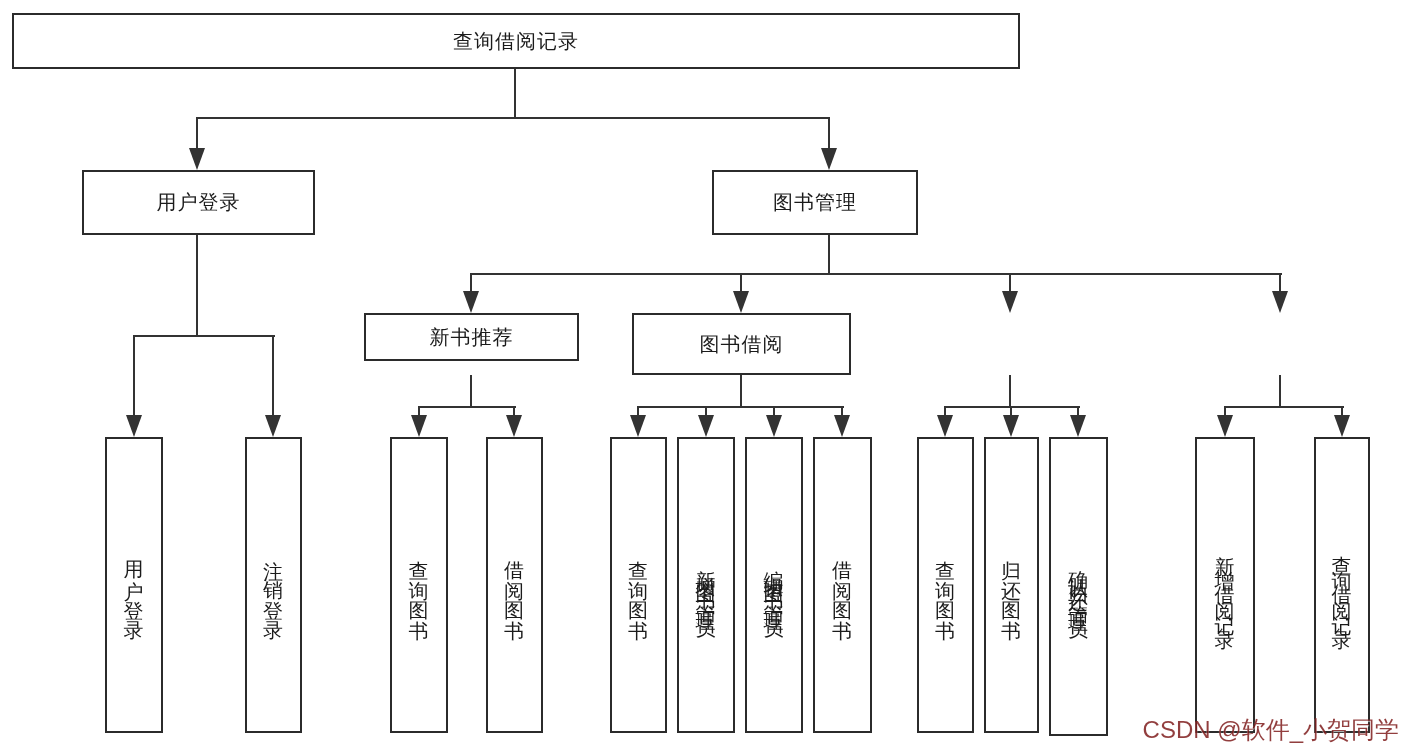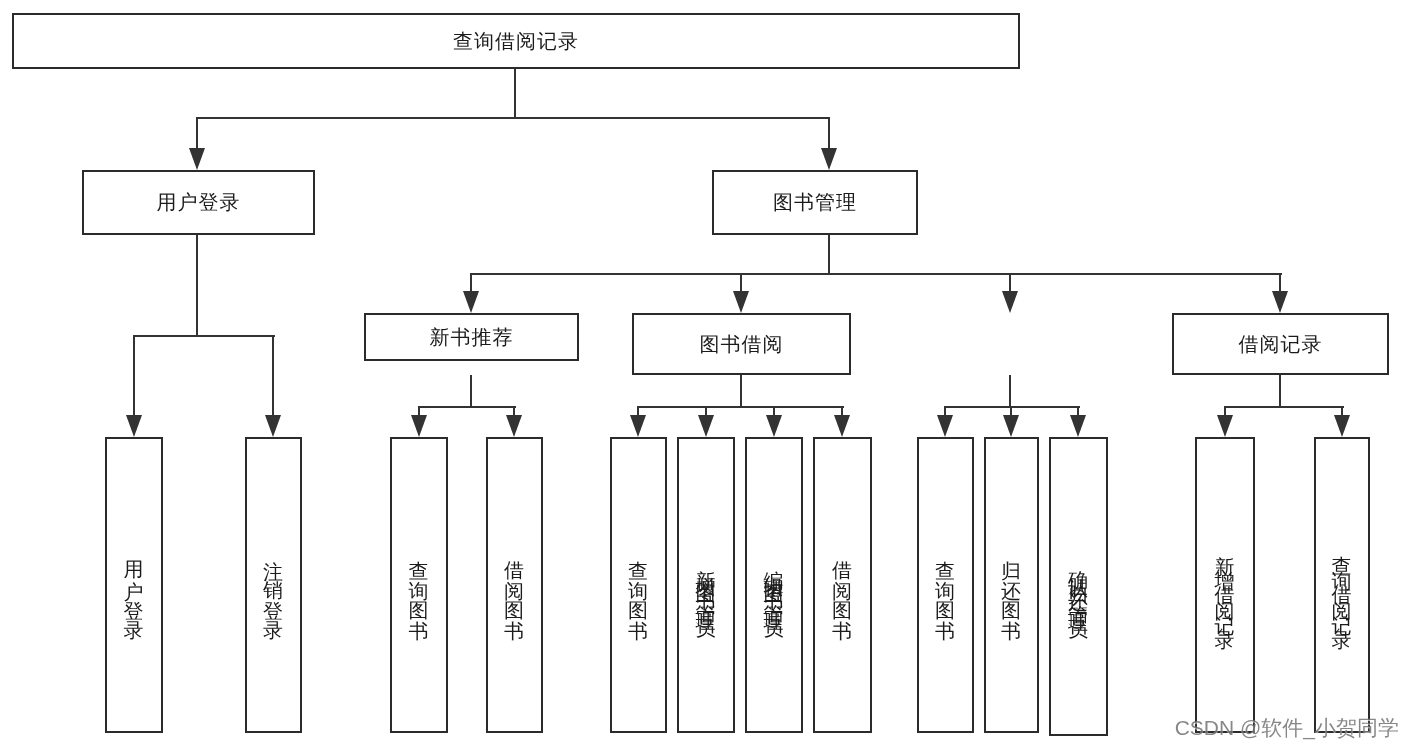--- a/index.html
+++ b/index.html
@@ -6,21 +6,21 @@
   body{font-family:"Liberation Sans","DejaVu Sans",sans-serif;}
   #stage{position:relative;width:1405px;height:747px;background:#ffffff;overflow:hidden;}
   .box{position:absolute;border:2px solid #2b2b2b;background:#ffffff;display:flex;align-items:center;justify-content:center;color:#1b1b1b;box-sizing:border-box;}
   .hb{font-size:20px;letter-spacing:1px;}
   .vb span.vt{writing-mode:vertical-rl;text-orientation:mixed;font-size:20px;line-height:1;}
   .sp4{letter-spacing:20px;}
   .sp6{letter-spacing:15px;}
   .sp9{letter-spacing:7px;}
   .ln{position:absolute;background:#333333;}
   .ar{position:absolute;width:0;height:0;border-left:8px solid transparent;border-right:8px solid transparent;border-top:22px solid #333333;}
-  .wm{position:absolute;color:#737373;opacity:0.85;font-size:21px;white-space:nowrap;text-shadow:0 1px 1px rgba(255,255,255,0.9);}
+  .wm{position:absolute;color:#7f1d1d;opacity:0.85;font-size:24px;white-space:nowrap;text-shadow:0 1px 1px rgba(255,255,255,0.9);}
 </style>
 </head>
 <body>
 
 <div id="stage">
 
   <div class="box hb" style="left:12px;top:13px;width:1008px;height:56px">
     <span>查询借阅记录</span>
   </div>
 
@@ -54,23 +54,20 @@
   <div class="ln" style="left:1009px;top:273px;width:2px;height:19px"></div>
   <div class="ar" style="left:1002px;top:291px"></div>
   <div class="ln" style="left:1279px;top:273px;width:2px;height:19px"></div>
   <div class="ar" style="left:1272px;top:291px"></div>
 
   <div class="box hb" style="left:364px;top:313px;width:215px;height:48px">
     <span>新书推荐</span>
   </div>
   <div class="box hb" style="left:632px;top:313px;width:219px;height:62px">
     <span>图书借阅</span>
-  </div>
-  <div class="box hb" style="left:1172px;top:313px;width:217px;height:62px">
-    <span>借阅记录</span>
   </div>
 
   <div class="ln" style="left:470px;top:375px;width:2px;height:33px"></div>
   <div class="ln" style="left:418px;top:406px;width:98px;height:2px"></div>
   <div class="ln" style="left:418px;top:406px;width:2px;height:11px"></div>
   <div class="ar" style="left:411px;top:415px"></div>
   <div class="ln" style="left:513px;top:406px;width:2px;height:11px"></div>
   <div class="ar" style="left:506px;top:415px"></div>
 
   <div class="ln" style="left:740px;top:375px;width:2px;height:33px"></div>

